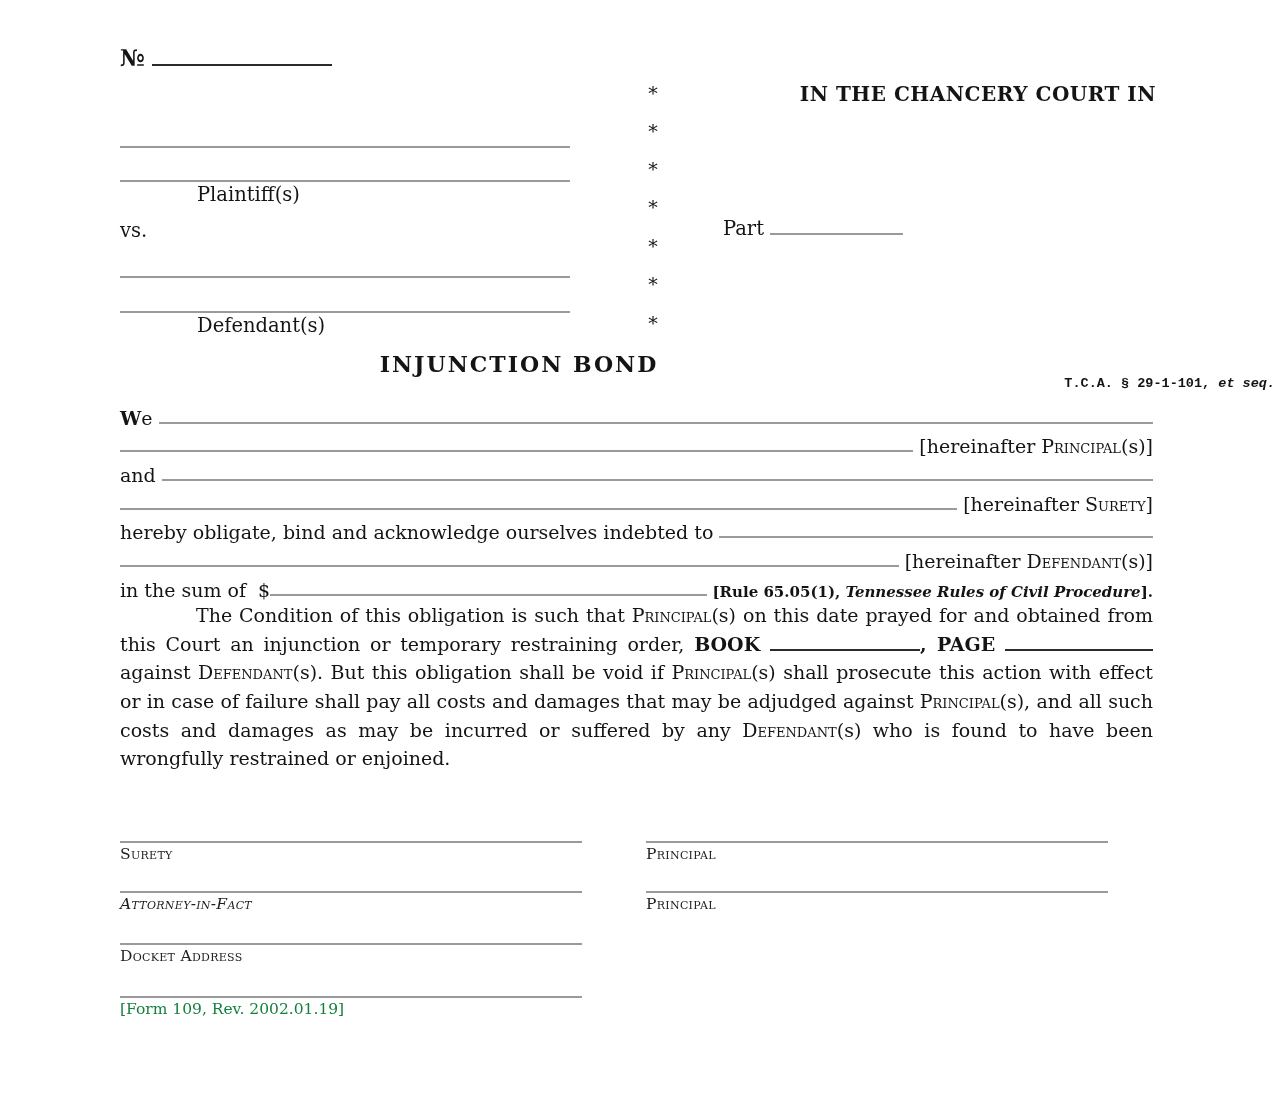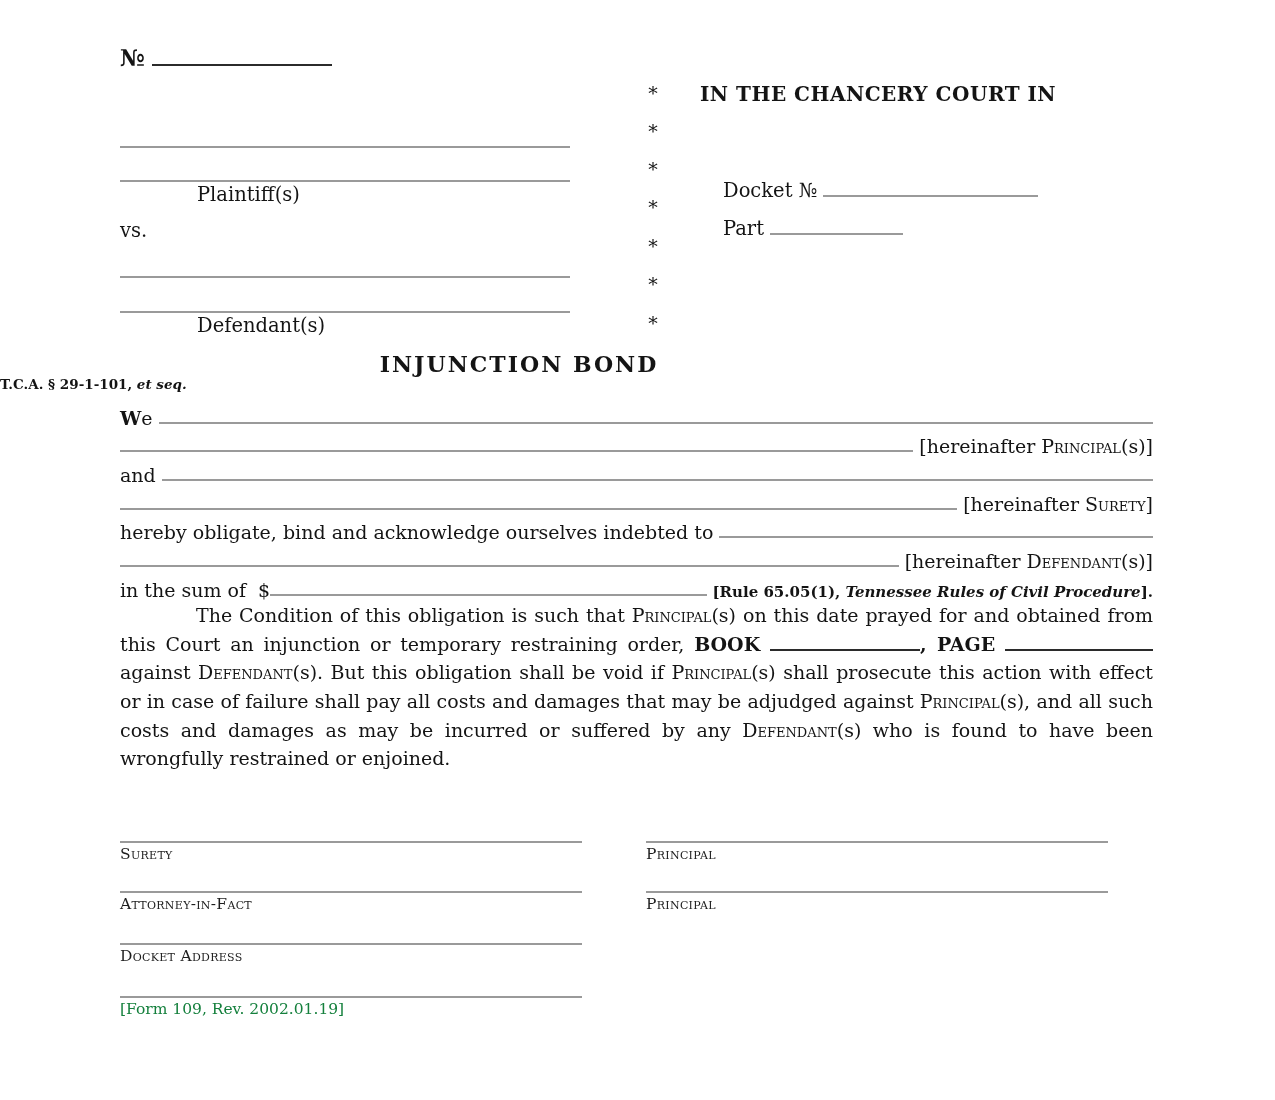--- a/index.html
+++ b/index.html
@@ -34,37 +34,38 @@
   .no-row { position:absolute; left:120px; top:44px; font-size:23px; }
   .no-row .blank { width:180px; height:16px; }
 
   
   .cap-line { position:absolute; left:120px; width:450px; height:0; border-bottom:2px solid #9a9a9a; }
   .cap-label { position:absolute; font-size:19.5px; }
   .star { position:absolute; left:645px; font-size:19px; width:16px; text-align:center; }
 
   .court-title {
     position:absolute; left:700px; top:84px; width:456px;
-    text-align:left; font-weight:bold; font-size:20px; line-height:20.5px;
+    text-align:right; font-weight:bold; font-size:20px; line-height:20.5px;
     letter-spacing:0.5px;
   }
   .docket-row, .part-row { position:absolute; left:723px; font-size:19.5px; }
   .docket-row { top:179px; }
   .part-row   { top:217px; }
   .docket-row .blank { width:215px; }
   .part-row .blank   { width:133px; }
 
   
   .bond-title {
     position:absolute; left:0; top:351px; width:1038px; text-align:center;
     font-weight:bold; font-size:22px; letter-spacing:2px;
   }
   .bond-statute {
-    position:absolute; left:0; top:376px; width:1275px; text-align:left;
+    position:absolute; left:0; top:376px; width:1275px; text-align:right;
     font-size:13.5px;
+    font-family:Liberation Mono, monospace;
   }
   .bond-statute .seg-b  { font-size:13.5px; }
   .bond-statute .seg-bi { font-size:13.5px; }
 
   
   .body-block { position:absolute; left:120px; top:400px; width:1033px; font-size:19px; }
   .para {
     text-align:justify; text-indent:76px; line-height:28.7px;
   }
   .witness-line { line-height:28.7px; }
@@ -96,24 +97,20 @@
   <span class="star" style="top:82px;">*</span>
   <span class="star" style="top:120px;">*</span>
   <span class="star" style="top:158px;">*</span>
   <span class="star" style="top:196px;">*</span>
   <span class="star" style="top:235px;">*</span>
   <span class="star" style="top:273px;">*</span>
   <span class="star" style="top:312px;">*</span>
 
   <div class="court-title">
     <div>IN THE CHANCERY COURT IN</div>
-  </div>
-  <div class="docket-row">
-    <span class="seg">Docket №</span>
-    <span class="blank"></span>
   </div>
   <div class="part-row">
     <span class="seg">Part</span>
     <span class="blank"></span>
   </div>
 
   <div class="bond-title">INJUNCTION BOND</div>
   <div class="bond-statute"><span class="seg seg-b">T.C.A. § 29-1-101, </span><span class="seg seg-bi">et seq.</span></div>
 
   <div class="body-block">
@@ -159,21 +156,21 @@
     <div class="para"><span class="seg seg-n">The Condition of this obligation is such that </span><span class="seg seg-sc">Principal</span><span class="seg seg-n">(s) on this date prayed for and obtained from this Court an injunction or temporary restraining order, </span><span class="seg seg-b">BOOK</span><span class="seg seg-n"> </span><span class="blank dark" style="width: 150px;"></span><span class="seg seg-b">, </span><span class="seg seg-b">PAGE</span><span class="seg seg-n"> </span><span class="blank dark" style="width: 148px;"></span><span class="seg seg-n"> against </span><span class="seg seg-sc">Defendant</span><span class="seg seg-n">(s). But this obligation shall be void if </span><span class="seg seg-sc">Principal</span><span class="seg seg-n">(s) shall prosecute this action with effect or in case of failure shall pay all costs and damages that may be adjudged against </span><span class="seg seg-sc">Principal</span><span class="seg seg-n">(s), and all such costs and damages as may be incurred or suffered by any </span><span class="seg seg-sc">Defendant</span><span class="seg seg-n">(s) who is found to have been wrongfully restrained or enjoined.</span></div>
   </div>
 
   <div class="sig-line" style="left:120px; top:841px;"></div>
   <div class="sig-line" style="left:646px; top:841px;"></div>
   <div class="sig-label" style="left:120px; top:845px;">Surety</div>
   <div class="sig-label" style="left:646px; top:845px;">Principal</div>
 
   <div class="sig-line" style="left:120px; top:891px;"></div>
   <div class="sig-line" style="left:646px; top:891px;"></div>
-  <div class="sig-label" style="left:120px; top:895px;">Attorney-in-Fact</div>
+  <div class="sig-label" style="left:120px; top:895px;font-style:italic;">Attorney-in-Fact</div>
   <div class="sig-label" style="left:646px; top:895px;">Principal</div>
 
   <div class="sig-line" style="left:120px; top:943px;"></div>
   <div class="sig-label" style="left:120px; top:947px;">Docket Address</div>
 
   <div class="sig-line" style="left:120px; top:996px;"></div>
   <div class="plain-label" style="left:120px; top:1000px;">[Form 109, Rev. 2002.01.19]</div>
 
 </div>
 

